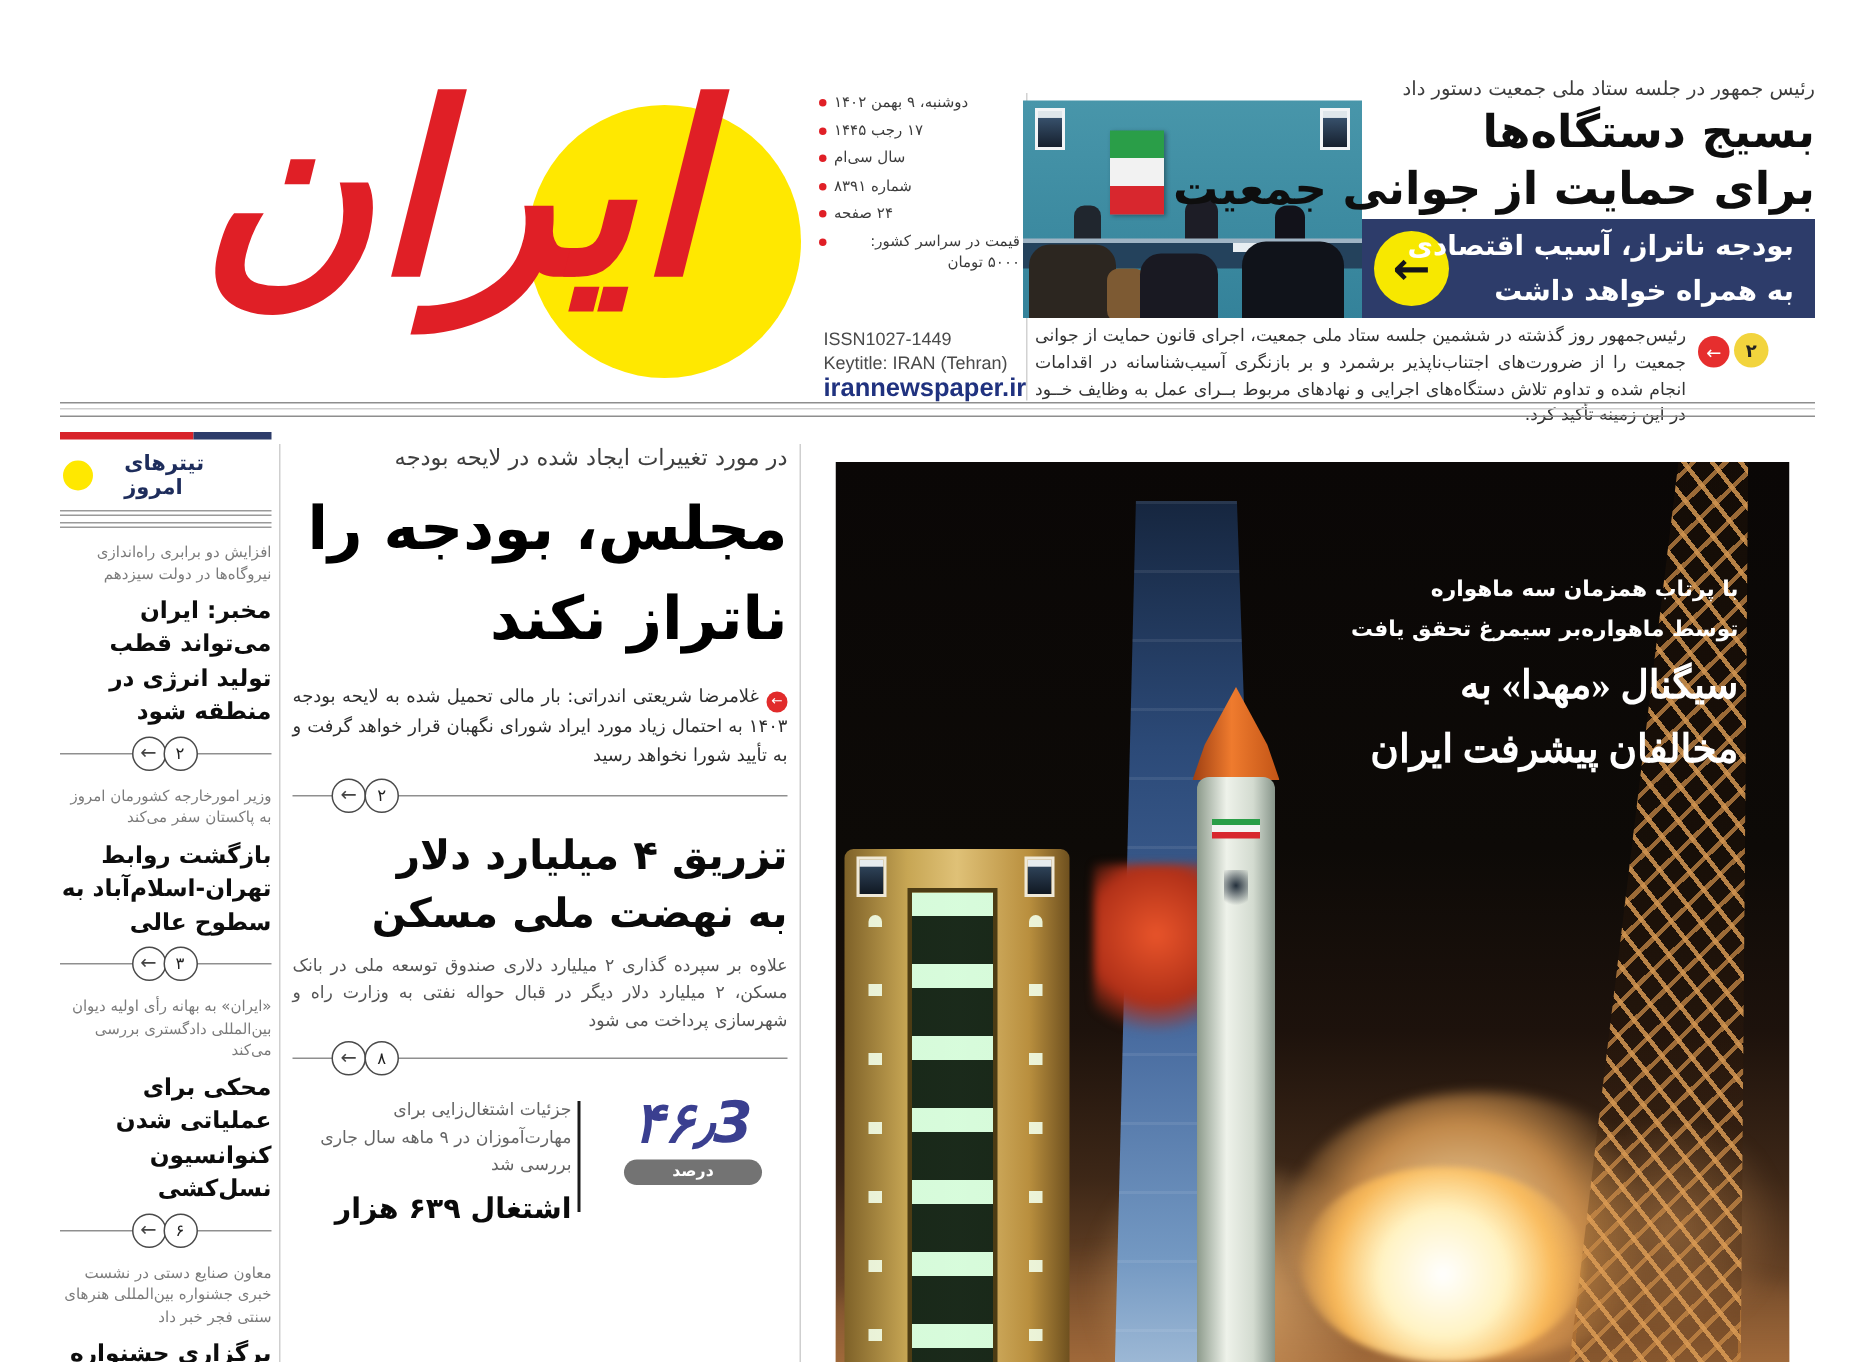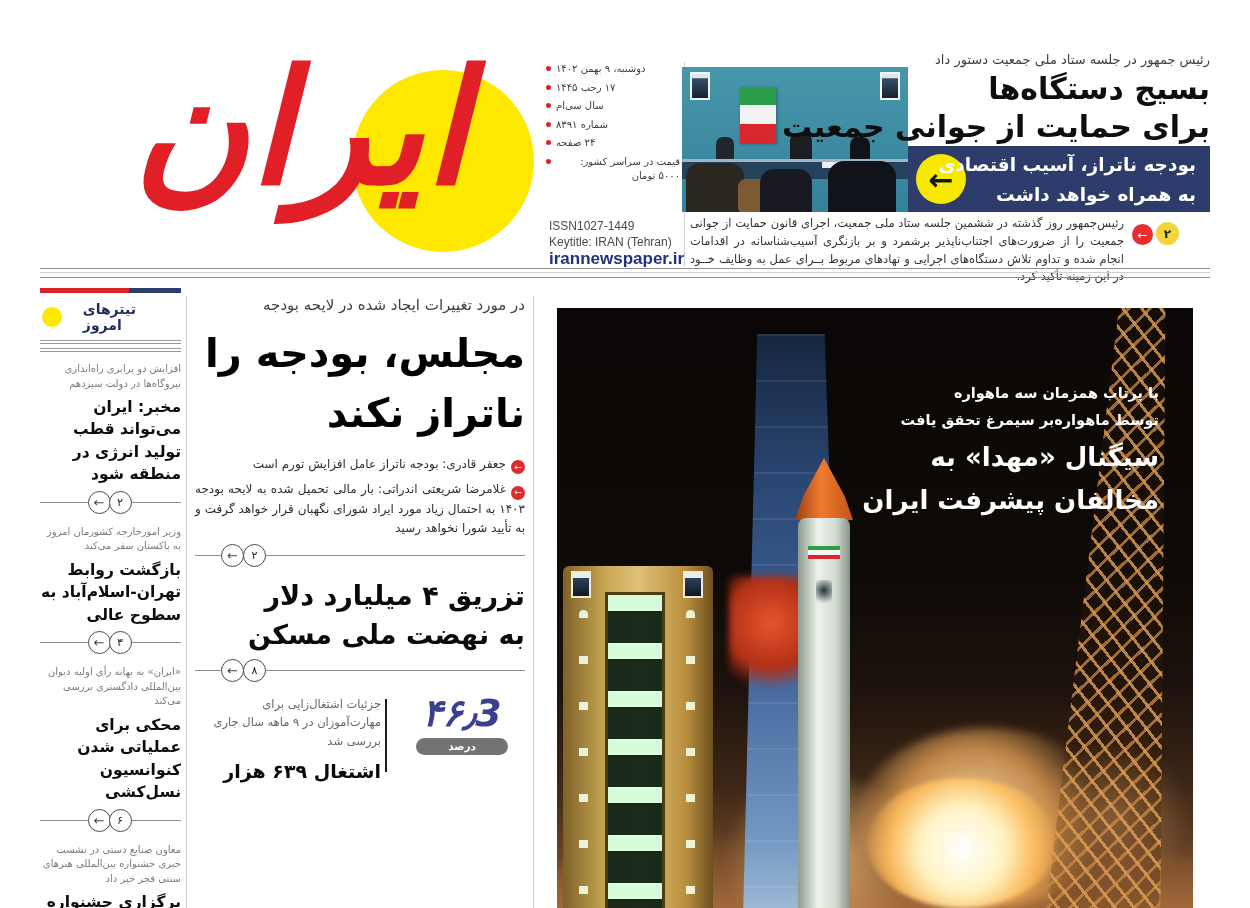--- a/index.html
+++ b/index.html
@@ -116,21 +116,21 @@
   .rocket-body { left:241px; top:210px; width:52px; height:402px; border-radius:8px 8px 0 0; background:linear-gradient(90deg,#8d9b8c,#eef2ea 38%,#d3dbd0 72%,#87958a); }
   .r-flag { position:absolute; left:10px; top:28px; width:32px; height:13px; background:linear-gradient(180deg,#2a9e48 0 33%,#f4f4f4 33% 66%,#d8272e 66% 100%); }
   .r-mark { position:absolute; left:18px; top:62px; width:16px; height:26px; background:radial-gradient(circle at 50% 40%, #24303c, rgba(30,40,50,0) 75%); }
   .lattice { left:508px; top:-14px; width:118px; height:650px; transform:rotate(4deg); clip-path:polygon(28% 0, 66% 0, 100% 100%, 0 100%); opacity:.95;
     background:
       repeating-linear-gradient(48deg, rgba(222,158,86,.85) 0 3px, rgba(0,0,0,0) 3px 15px),
       repeating-linear-gradient(-48deg, rgba(198,136,70,.8) 0 3px, rgba(0,0,0,0) 3px 15px),
       linear-gradient(90deg, rgba(170,110,52,.95) 0 5px, rgba(60,35,15,.25) 5px calc(100% - 5px), rgba(170,110,52,.95) calc(100% - 5px));
   }
   .ph-kicker { right:34px; top:72px; color:#fff; font-size:14.5px; font-weight:bold; line-height:1.85; text-align:right; }
-  .ph-headline { right:34px; top:128px; color:#fff; font-size:26px; font-weight:800; line-height:1.65; text-align:right; }
+  .ph-headline { right:34px; top:128px; color:#fff; font-size:26px; font-weight:800; line-height:1.65; text-align:right;font-family:Liberation Serif, serif; }
 </style>
 </head>
 <body>
 
 <div class="page">
 
   <div class="abs logo-circle"></div>
   <div class="abs logo-text">ایران</div>
 
   <div class="abs dateline">
@@ -250,32 +250,32 @@
 
   <div class="abs mid-col">
     <div class="mid-kicker rtl">
       <div>در مورد تغییرات ایجاد شده در لایحه بودجه</div>
     </div>
     <div class="mid-headline rtl">
       <div>مجلس، بودجه را</div>
       <div>ناتراز نکند</div>
     </div>
     <div class="mid-bullets">
-      <div class="bullet rtl"><span class="bicon">←</span><span>جعفر قادری: بودجه ناتراز عامل افزایش تورم است</span></div>
       <div class="bullet rtl"><span class="bicon">←</span><span>غلامرضا شریعتی اندراتی: بار مالی تحمیل شده به لایحه بودجه ۱۴۰۳ به احتمال زیاد مورد ایراد شورای نگهبان قرار خواهد گرفت و به تأیید شورا نخواهد رسید</span></div>
     </div>
     <div class="pageref at-left">
       <span class="circ arr">←</span>
       <span class="circ num">۲</span>
     </div>
 
     <div class="housing-headline rtl">
       <div>تزریق ۴ میلیارد دلار</div>
       <div>به نهضت ملی مسکن</div>
     </div>
+    <div class="housing-deck rtl">علاوه بر سپرده گذاری ۲ میلیارد دلاری صندوق توسعه ملی در بانک مسکن، ۲ میلیارد دلار دیگر در قبال حواله نفتی به وزارت راه و شهرسازی پرداخت می شود</div>
     <div class="pageref at-left">
       <span class="circ arr">←</span>
       <span class="circ num">۸</span>
     </div>
 
     <div class="stat-row">
       <div class="stat-num-block">
         <div class="stat-value">۴۶٫3</div>
         <div class="stat-pill">درصد</div>
 

